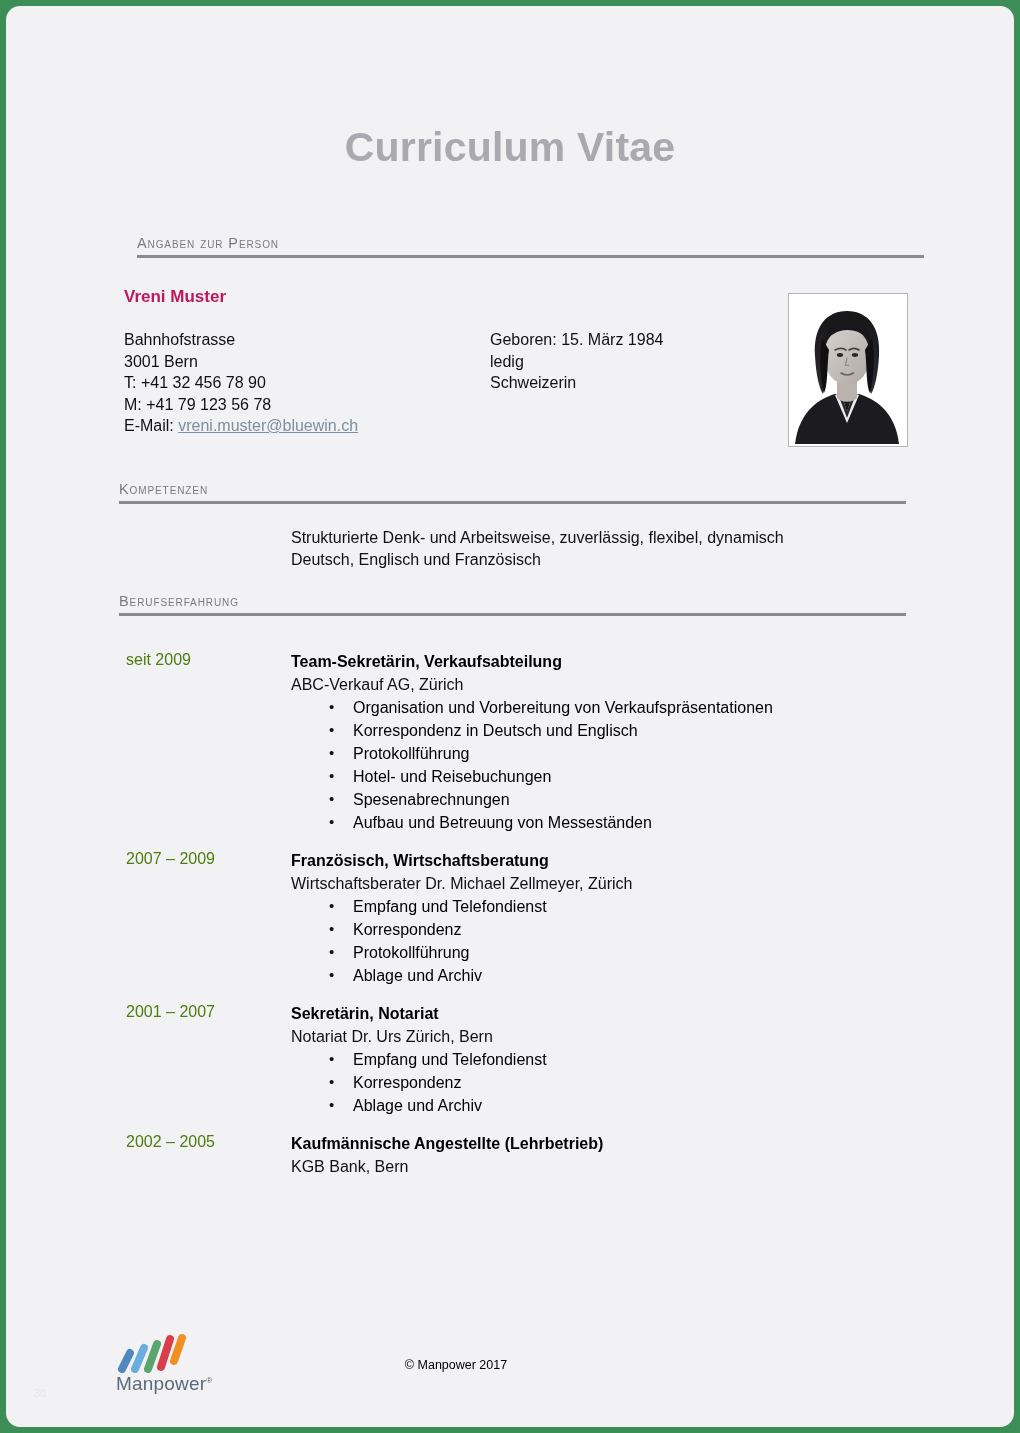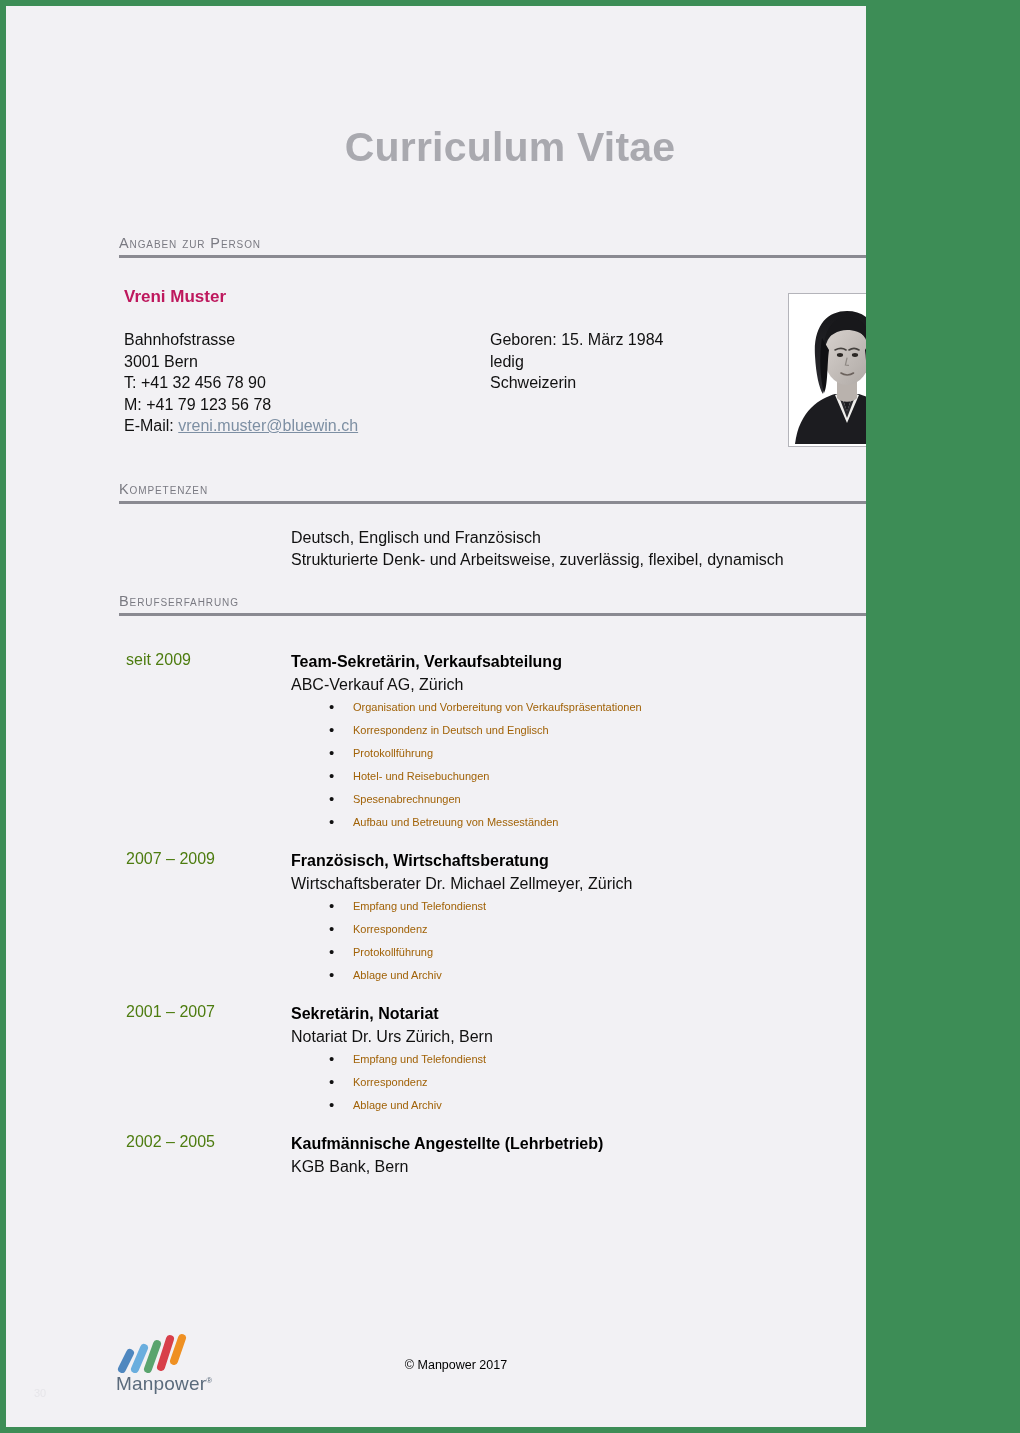--- a/index.html
+++ b/index.html
@@ -10,24 +10,25 @@
     width: 1020px;
     height: 1433px;
     background: #3d8d56;
     font-family: "Liberation Sans", sans-serif;
     overflow: hidden;
   }
   .page {
     position: absolute;
     left: 6px;
     top: 6px;
-    width: 860px;
+    width: 1008px;
     height: 1421px;
     background: #f2f1f4;
     overflow: hidden;
+    border-radius: 14px;
   }
   .doc-title {
     position: absolute;
     left: 0;
     top: 118px;
     width: 1008px;
     text-align: center;
     font-size: 41px;
     font-weight: bold;
     color: #a9a9af;
@@ -46,21 +47,21 @@
     letter-spacing: 0.9px;
     line-height: 18px;
     white-space: nowrap;
   }
   .section-rule {
     height: 3px;
     background: #8a8a91;
     margin-top: 3px;
     width: 787px;
   }
-  #sec-person  { top: 228px; }
+  #sec-person  { top: 228px; margin-left: 18px; }
   #sec-komp    { top: 474px; }
   #sec-beruf   { top: 586px; }
 
   
   .person-name {
     position: absolute;
     left: 118px;
     top: 281px;
     font-size: 17px;
     font-weight: bold;
@@ -146,22 +147,22 @@
     line-height: 22.5px;
   }
   .exp-bullets {
     list-style: none;
     margin: 0;
     padding: 0;
   }
   .exp-bullets li {
     position: relative;
     padding-left: 62px;
-    font-size: 11px;
-    color: #a16207;
+    font-size: 16px;
+    color: #000000;
     line-height: 23px;
   }
   .exp-bullets li::before {
     content: "\2022";
     position: absolute;
     left: 38px;
     top: -1px;
     font-size: 15px;
     color: #111;
   }
@@ -272,22 +273,22 @@
       <path d="M52 79 C55.5 81.6 61 81.6 64.5 79" stroke="#6b625d" stroke-width="1.6" fill="none" stroke-linecap="round"></path>
     </svg>
   </div>
 
   <div class="section" id="sec-komp">
     <div class="section-label">Kompetenzen</div>
     <div class="section-rule"></div>
   </div>
 
   <div class="komp-text">
+    <div>Strukturierte Denk- und Arbeitsweise, zuverlässig, flexibel, dynamisch</div>
     <div>Deutsch, Englisch und Französisch</div>
-    <div>Strukturierte Denk- und Arbeitsweise, zuverlässig, flexibel, dynamisch</div>
   </div>
 
   <div class="section" id="sec-beruf">
     <div class="section-label">Berufserfahrung</div>
     <div class="section-rule"></div>
   </div>
 
   <div class="exp-list" id="experience-list">
       <div class="exp-entry">
         <div class="exp-date">seit 2009</div>

